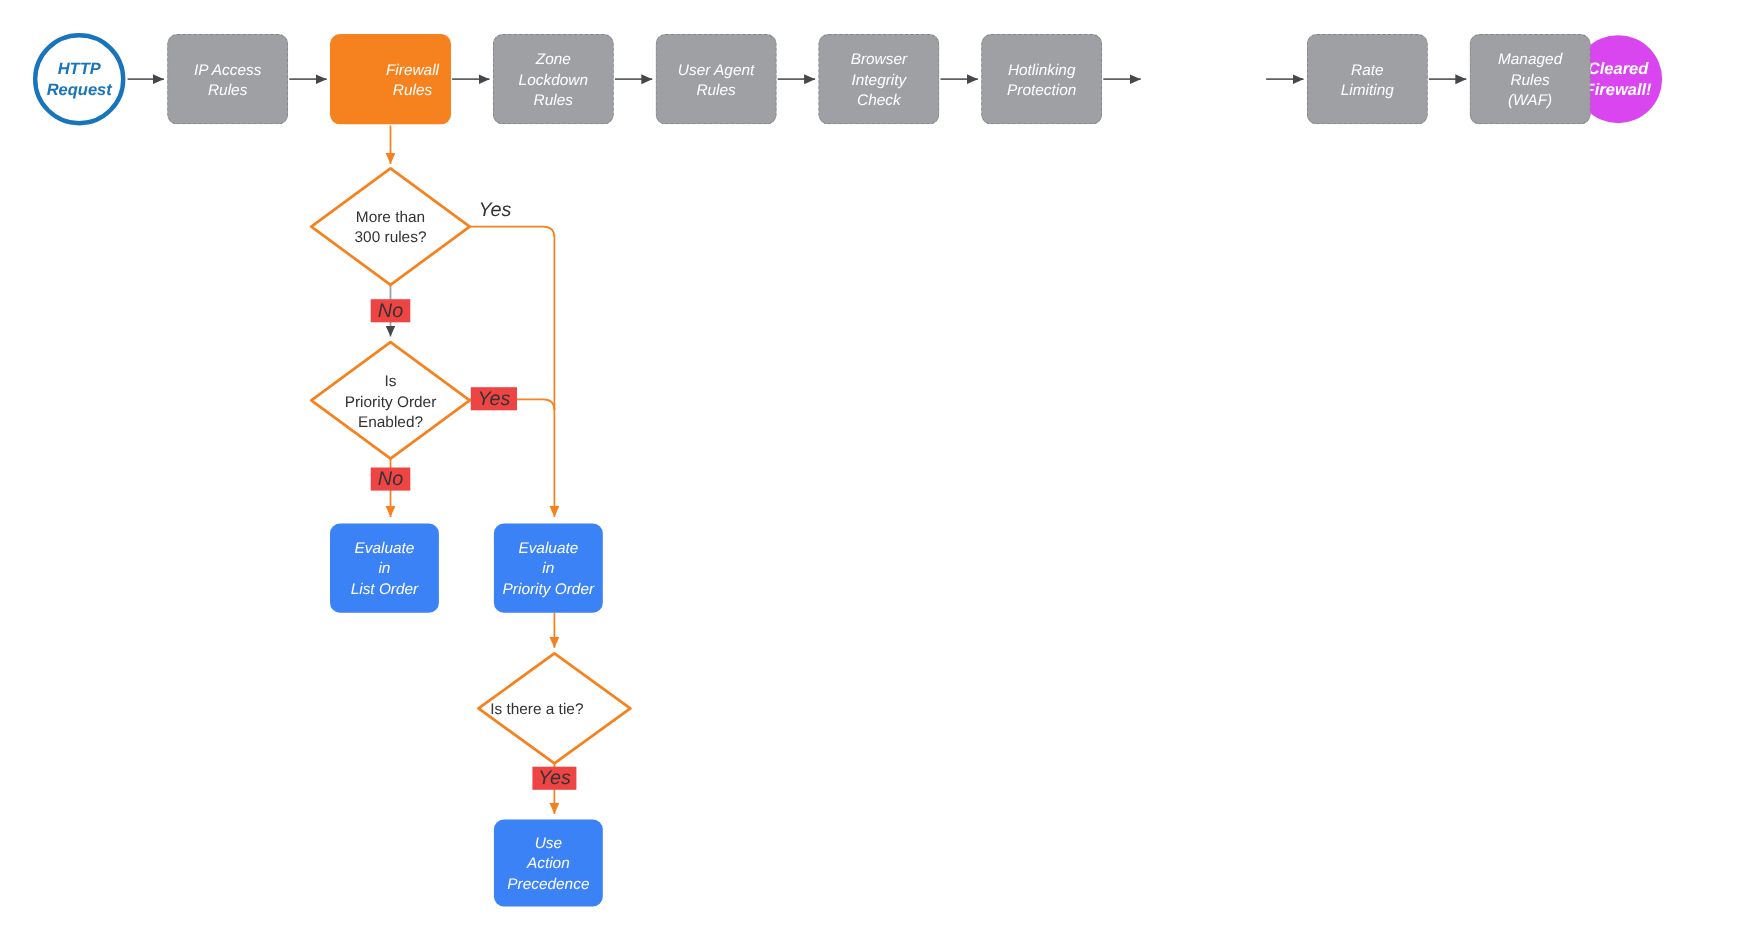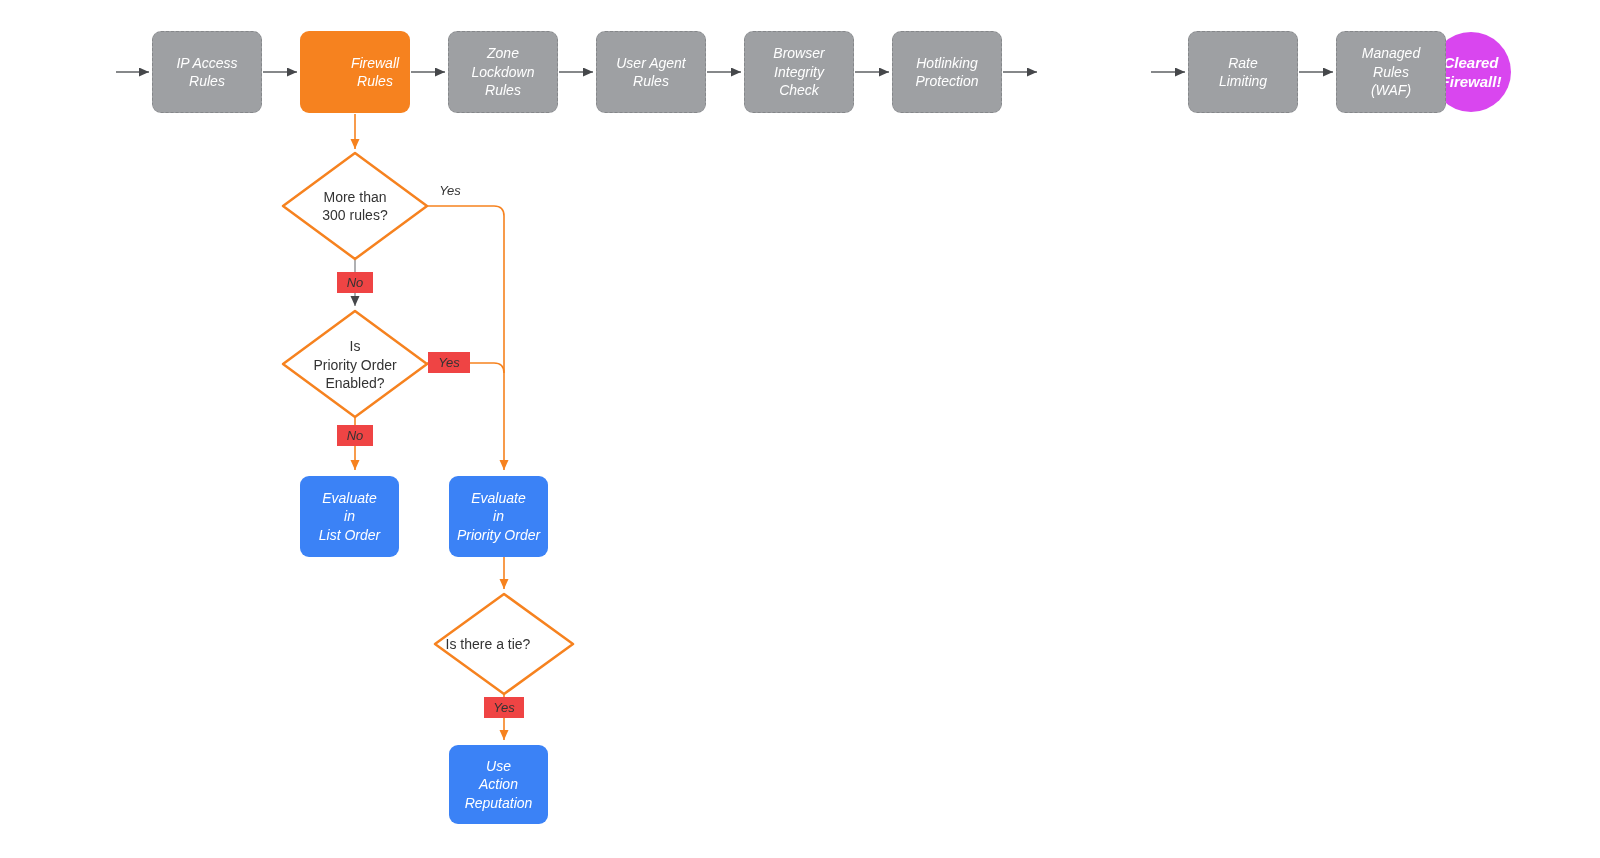--- a/index.html
+++ b/index.html
@@ -33,21 +33,21 @@
   
   .decision-label {
     position:absolute; display:flex; align-items:center; justify-content:center;
     text-align:center; color:#333333; font-size:14px; line-height:1.32;
     white-space:pre-line;
   }
 
   
   .branch-label {
     position:absolute; display:flex; align-items:center; justify-content:center;
-    font-style:italic; color:#333333; font-size:13px; text-align:center;
+    font-style:italic; color:#333333; font-size:18px; text-align:center;
   }
   .branch-label.bg { background:#ef4444; }
 
   
   .action {
     position:absolute; width:99px; height:81px; background:#3b82f6;
     border-radius:9px; display:flex; align-items:center; justify-content:center;
     text-align:center; font-style:italic; color:#ffffff; font-size:14px;
     line-height:1.32; white-space:pre-line;
   }
@@ -90,20 +90,24 @@
 
     <line x1="504" y1="557" x2="504" y2="589" stroke="#F6821F" stroke-width="1.6" marker-end="url(#ah-orange)"></line>
 
     <line x1="504" y1="694" x2="504" y2="740" stroke="#F6821F" stroke-width="1.6" marker-end="url(#ah-orange)"></line>
 
     <path d="M 283 206 L 355 153 L 427 206 L 355 259 Z" fill="#ffffff" stroke="#F6821F" stroke-width="2.5" stroke-linejoin="round"></path>
     <path d="M 283 364 L 355 311 L 427 364 L 355 417 Z" fill="#ffffff" stroke="#F6821F" stroke-width="2.5" stroke-linejoin="round"></path>
     <path d="M 435 644 L 504 594 L 573 644 L 504 694 Z" fill="#ffffff" stroke="#F6821F" stroke-width="2.5" stroke-linejoin="round"></path>
   </svg>
 
+  <div class="terminal start">
+    <span>HTTP
+Request</span>
+  </div>
   <div class="terminal end">
     <span>Cleared
 Firewall!</span>
   </div>
 
   <div class="stage gray" style="left:152px">
     <span>IP Access
 Rules</span>
   </div>
   <div class="stage orange" style="left:300px">
@@ -157,16 +161,16 @@
 List Order</span>
   </div>
   <div class="action" style="left:449px; top:476px;">
     <span>Evaluate
 in
 Priority Order</span>
   </div>
   <div class="action" style="left:449px; top:745px; height:79px;">
     <span>Use
 Action
-Reputation</span>
+Precedence</span>
   </div>
 
 </div>
 
 </body></html>

